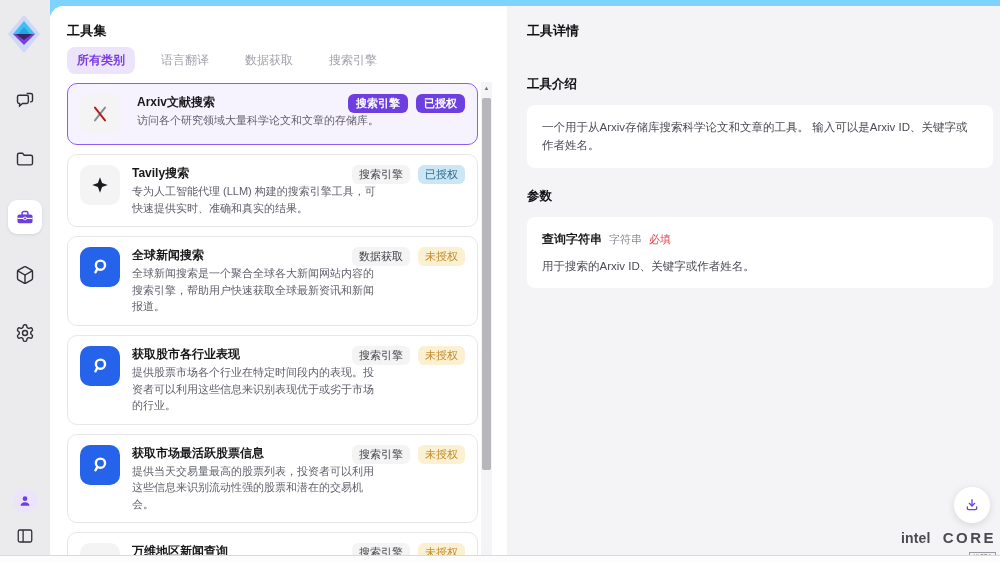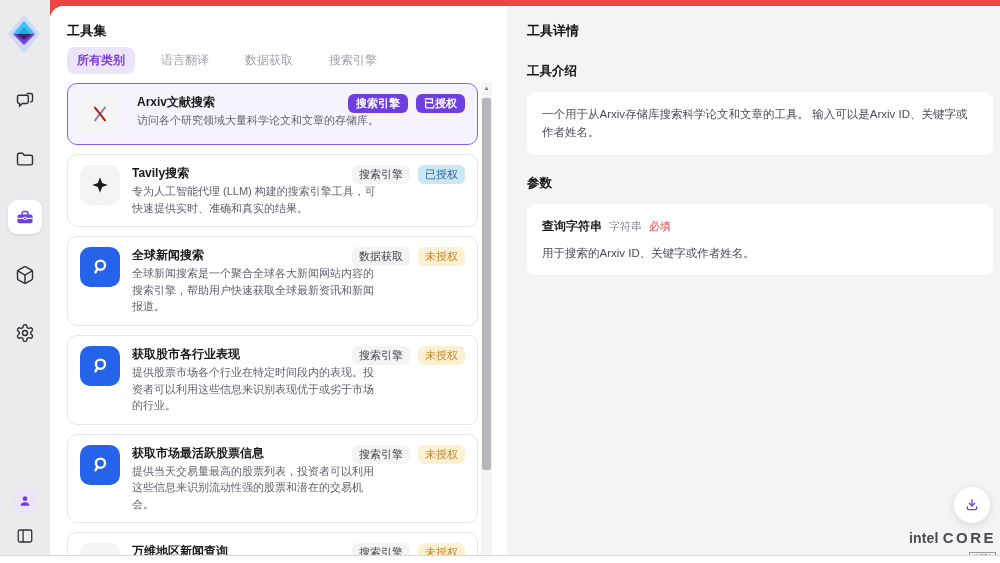--- a/index.html
+++ b/index.html
@@ -1,18 +1,18 @@
 <!DOCTYPE html>
 <html><head>
 <meta charset="utf-8">
 <style>
   * { margin:0; padding:0; box-sizing:border-box; }
   html,body { width:1000px; height:563px; }
   body { font-family:"Liberation Sans","DejaVu Sans",sans-serif; background:#e9e8ec; overflow:hidden; }
-  .stage { position:relative; width:1000px; height:563px; background:#ef4444; overflow:hidden; }
+  .stage { position:relative; width:1000px; height:563px; background:#7dd3fc; overflow:hidden; }
 
   
   .rail { position:absolute; left:0; top:0; width:50px; height:563px; background:#ebeaed; z-index:5; }
   .rail-logo { position:absolute; left:6px; top:13px; width:36px; height:42px; display:flex; align-items:center; justify-content:center; }
   .rail-items { position:absolute; left:0; top:84px; width:50px; display:flex; flex-direction:column; align-items:center; gap:24px; }
   .rail-btn { width:34px; height:34px; display:flex; align-items:center; justify-content:center; border-radius:9px; cursor:pointer; }
   .rail-btn.active { background:#ffffff; box-shadow:0 1px 3px rgba(0,0,0,.10); }
   .rail-bottom { position:absolute; left:0; bottom:14px; width:50px; display:flex; flex-direction:column; align-items:center; gap:10px; }
   .avatar-circle { width:24px; height:24px; border-radius:50%; background:#ece4fb; display:flex; align-items:center; justify-content:center; }
 
@@ -44,33 +44,33 @@
 
   
   .scrollbar { position:absolute; left:431px; top:76px; width:11px; height:473px; background:#f4f4f6; }
   .scroll-up { position:absolute; left:0; top:3px; width:11px; text-align:center; font-size:6px; color:#6f6f76; }
   .scroll-thumb { position:absolute; left:1px; top:16px; width:9px; height:372px; background:#b6b6bb; border-radius:2px; }
 
   
   .detail-panel { position:absolute; left:457px; top:0; width:503px; height:549px; background:#f4f4f6; padding:16px 17px 0 20px; }
   .section-h { font-size:12.5px; font-weight:bold; color:#101014; }
   .detail-title { font-size:13px; font-weight:bold; color:#101014; }
-  .intro-heading { margin-top:23px; }
+  .intro-heading { margin-top:36px; }
   .white-box { background:#ffffff; border-radius:8px; margin-top:12px; padding:13px 15px; font-size:11.5px; color:#4b4b55; line-height:1.6; }
   .params-heading { margin-top:20px; }
   .param-row1 { display:flex; align-items:baseline; gap:7px; }
   .param-name { font-size:12px; font-weight:bold; color:#18181b; }
   .param-type { font-size:11px; color:#8a8a93; }
   .param-req { font-size:11px; color:#e0434a; }
   .param-desc { margin-top:8px; font-size:11.5px; color:#4b4b55; }
 
   
   .fab { position:absolute; right:20px; top:481px; width:36px; height:36px; border-radius:50%; background:#ffffff; box-shadow:0 2px 8px rgba(0,0,0,.12); display:flex; align-items:center; justify-content:center; cursor:pointer; }
   .brand { position:absolute; right:14px; top:524px; text-align:right; color:#4a4a50; line-height:1; }
-  .brand-line { display:flex; align-items:baseline; gap:4px; }
+  .brand-line { display:flex; align-items:baseline; gap:12px; }
   .brand-intel { font-size:14px; font-weight:bold; letter-spacing:.2px; }
   .brand-core { font-size:15px; letter-spacing:2.5px; font-weight:bold; }
   .brand-badge { display:inline-block; margin-top:2px; font-size:5px; letter-spacing:.5px; border:1px solid #9a9aa0; color:#6f6f76; padding:1px 3px; }
 </style>
 </head>
 <body>
 
 <div class="stage">
 
   <div class="rail">

